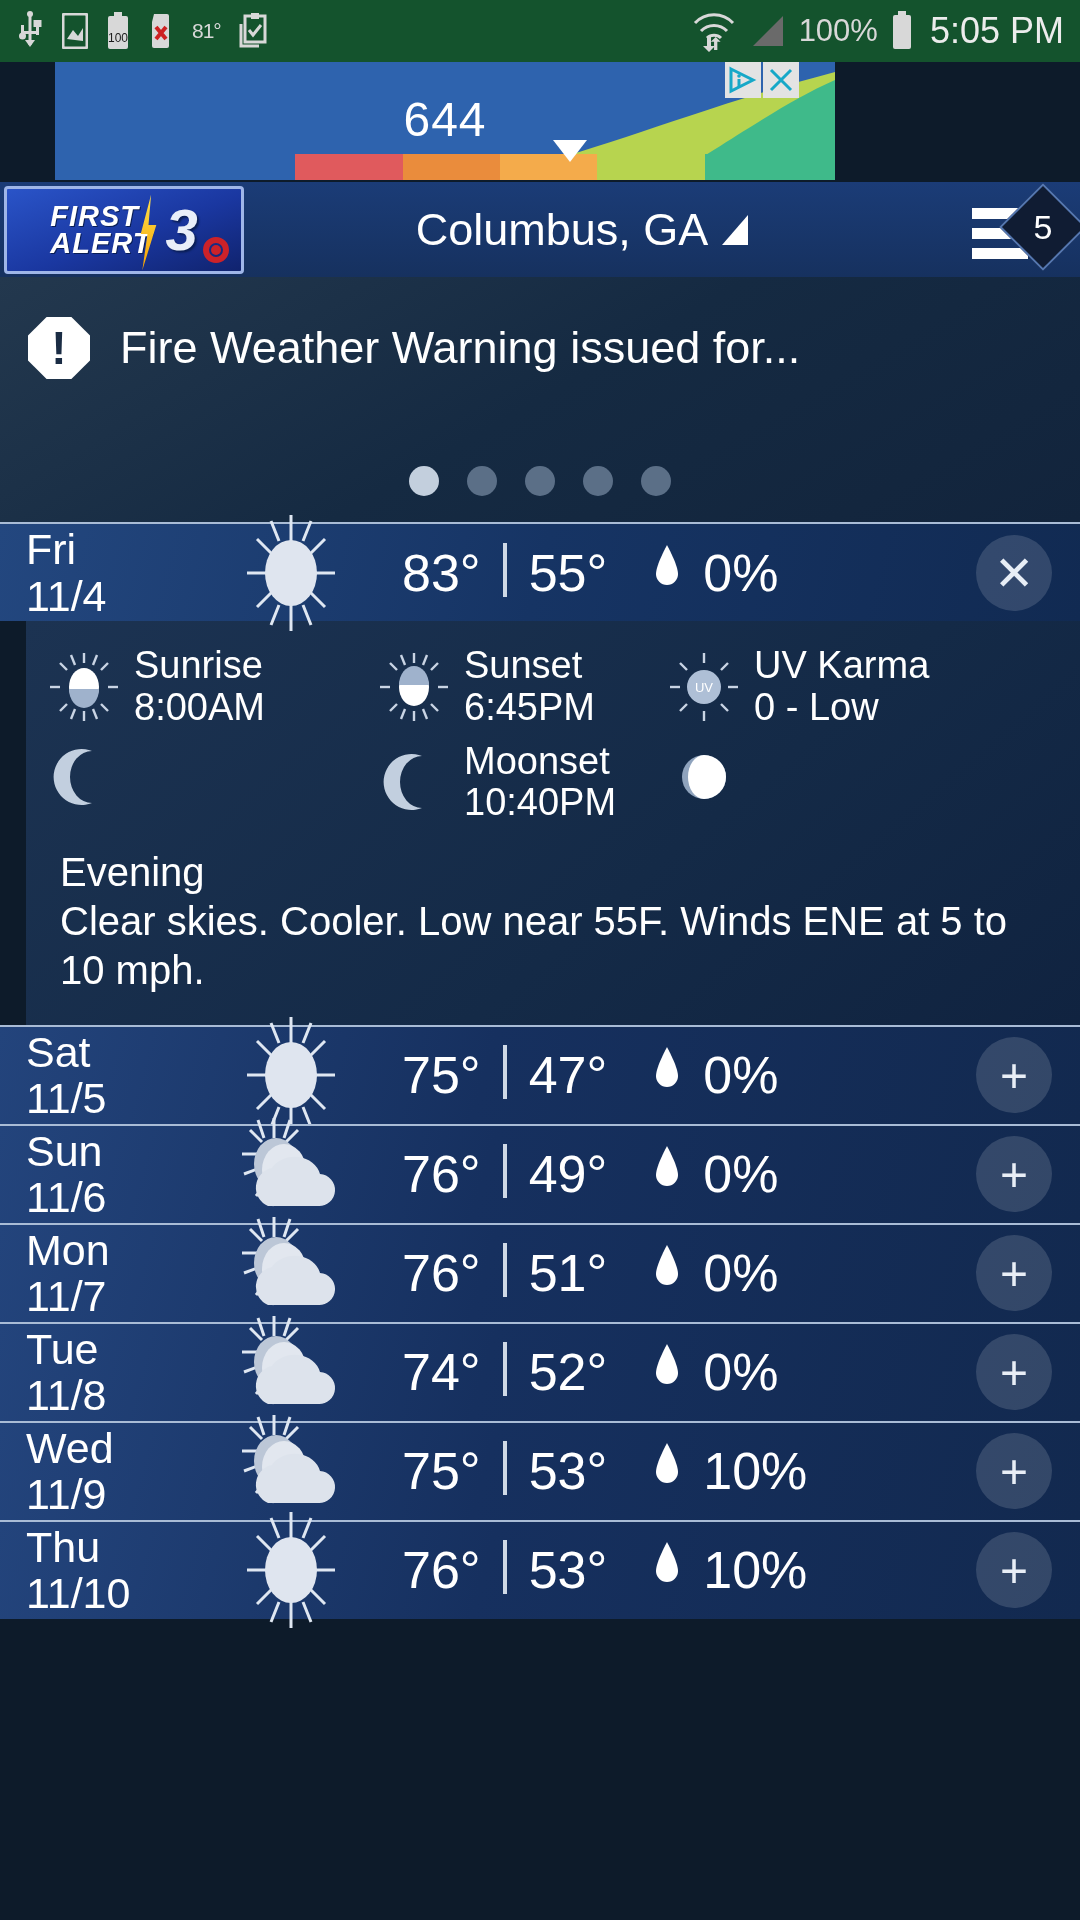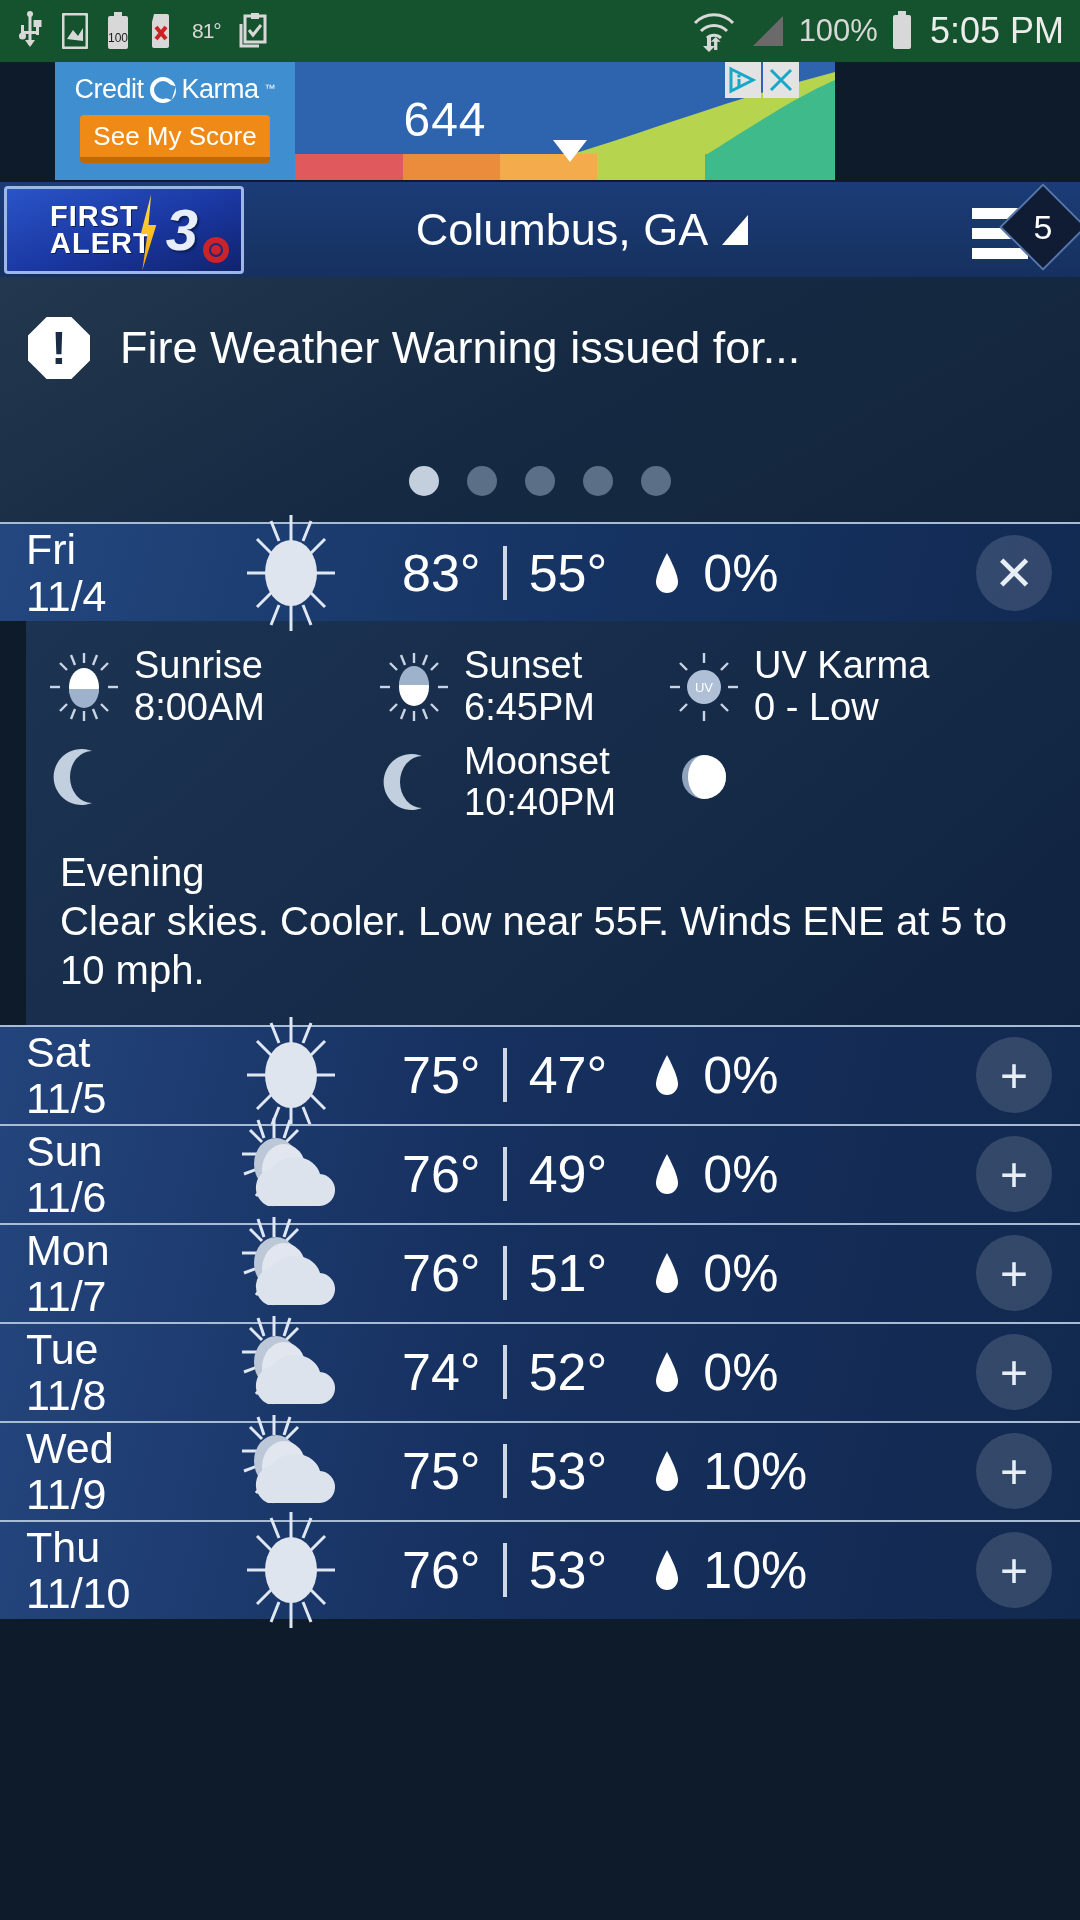--- a/index.html
+++ b/index.html
@@ -48,21 +48,21 @@
   .adc-box{ width:36px; height:36px; background:#e3e3e3;
             display:flex; align-items:center; justify-content:center; }
 
   
   .header{ height:95px; background:linear-gradient(180deg,#1b3c77 0%,#16315f 100%);
            display:flex; align-items:center; position:relative; }
   .logo{ width:240px; height:88px; margin-left:4px;
          background:linear-gradient(160deg,#2a54c8 0%,#1a37a0 55%,#10236e 100%);
          border:3px solid #9fb6e8; border-radius:4px; position:relative;
          display:flex; align-items:center; justify-content:center; overflow:hidden; }
-  .logo-txt{ color:#ffffff; font-weight:bold; line-height:0.92;
+  .logo-txt{ color:#ffffff; font-weight:bold; font-style:italic; line-height:0.92;
              font-size:29px; letter-spacing:1px; text-shadow:1px 1px 0 #0a1e55;
              margin-right:4px; }
   .logo-bolt{ position:absolute; left:128px; top:6px; width:26px; height:76px;
               background:linear-gradient(180deg,#ffe14d,#f5a000);
               clip-path:polygon(62% 0,22% 52%,48% 52%,28% 100%,82% 40%,52% 40%); }
   .logo-three{ color:#e8eef9; font-weight:bold; font-style:italic; font-size:58px;
                text-shadow:2px 2px 2px #0a1e55; margin-left:10px; }
   .logo-eye{ position:absolute; right:12px; bottom:8px; width:26px; height:26px;
              border-radius:50%; border:6px solid #cc2229; }
   .logo-eye:after{ content:""; position:absolute; left:2px; top:2px;
@@ -103,21 +103,21 @@
   .list{ background:#0d1b2a; }
   .row{ height:99px; display:flex; align-items:center;
         background:linear-gradient(100deg,#1b3566 0%,#142c5c 40%,#102murky 100%);
         border-top:2px solid #a9bcd6; position:relative;gap:16px; }
   .row{ background:linear-gradient(105deg,#23447c 0%,#16305f 45%,#12294f 100%); }
   .row.first{ background:linear-gradient(105deg,#23477f 0%,#163464 50%,#112a52 100%); }
   .daycell{ width:180px; padding-left:26px; color:#ffffff; line-height:1.08; }
   .dayname{ font-size:43px; }
   .daydate{ font-size:43px; }
   .iconcell{ width:190px; display:flex; align-items:center; justify-content:center; }
-  .tempcell{ flex:1; display:flex; align-items:center; gap:22px; color:#fff; }
+  .tempcell{ flex:1; display:flex; align-items:flex-start; gap:22px; color:#fff; }
   .t-hi{ font-size:52px; }
   .t-sep{ width:4px; height:54px; background:#cfd9e6; }
   .t-lo{ font-size:52px; }
   .t-drop{ margin-left:24px; }
   .t-pop{ font-size:52px; }
   .actcell{ width:132px; display:flex; align-items:center; justify-content:center; }
   .actbtn{ width:76px; height:76px; border-radius:50%; background:rgba(255,255,255,0.14);
            display:flex; align-items:center; justify-content:center;
            color:#e8eef6; font-size:48px; font-weight:300; }
   .detwrap{ background:linear-gradient(140deg,#1c3352 0%,#142a47 60%,#102340 100%);
@@ -224,29 +224,20 @@
 
     <div class="ad-bar">
       <i style="width:20%;background:#e05a5d"></i>
       <i style="width:18%;background:#ea8c3c"></i>
       <i style="width:18%;background:#f4ab4b"></i>
       <i style="width:20%;background:#b7d44f"></i>
       <i style="width:24%;background:#3fba8a"></i>
     </div>
     <div class="ad-pointer"></div>
 
-    <div class="ad-left">
-      <div class="ck-logo">
-        <span class="ck-text">Credit</span>
-        <span class="ck-ring"></span>
-        <span class="ck-text">Karma</span>
-        <span class="ck-tm">™</span>
-      </div>
-      <div class="ck-btn">See My Score</div>
-    </div>
 
     <div class="ad-choices">
       <span class="adc-box">
         <svg width="30" height="28" viewBox="0 0 30 28">
           <path d="M3 3 L25 14 L3 25 Z" fill="none" stroke="#16a8c8" stroke-width="3"></path>
           <circle cx="11" cy="10" r="1.8" fill="#16a8c8"></circle>
           <rect x="9.5" y="13" width="3" height="8" fill="#16a8c8"></rect>
         </svg>
       </span>
       <span class="adc-box">

